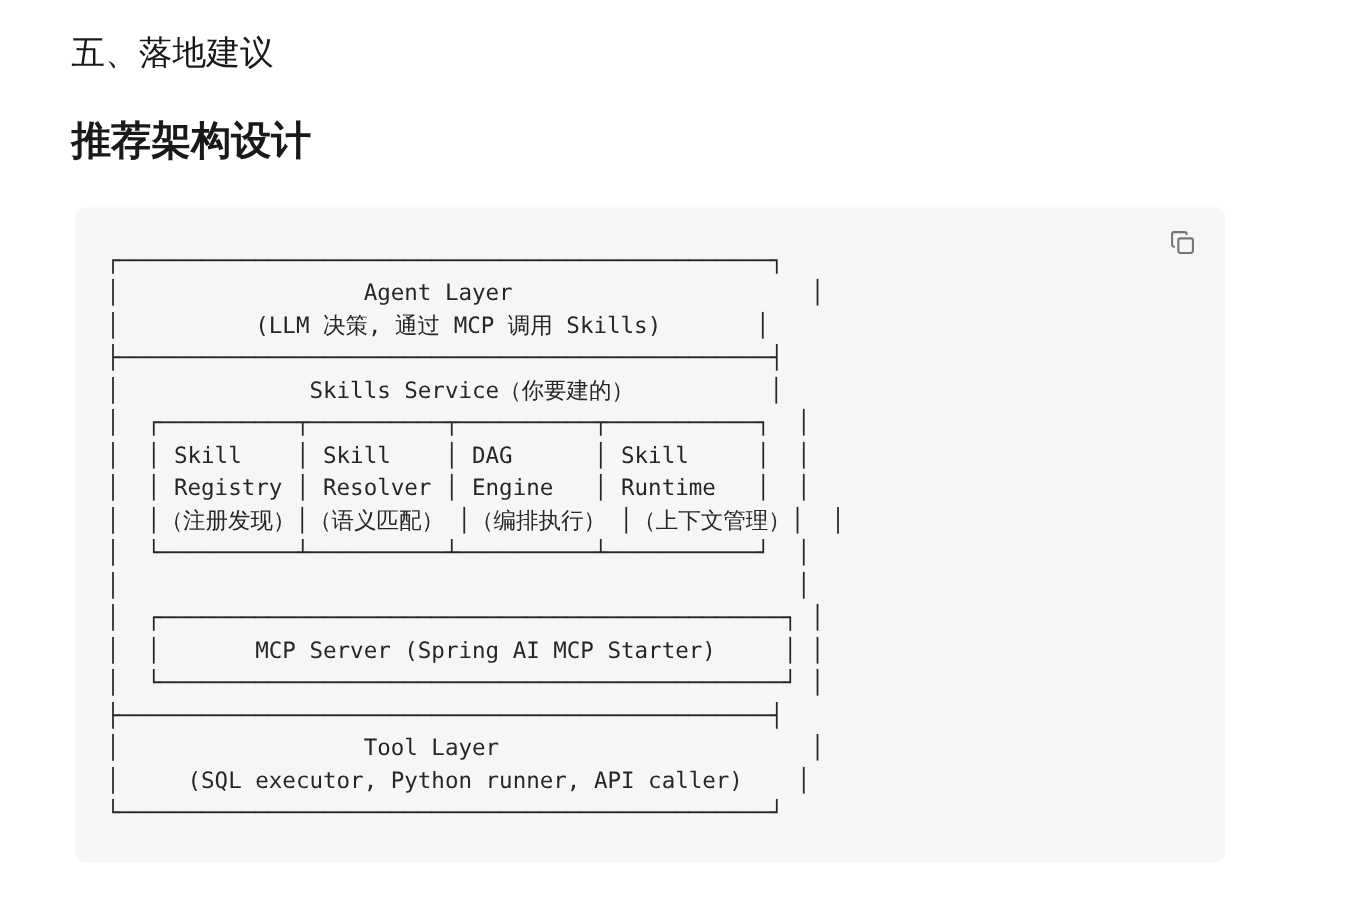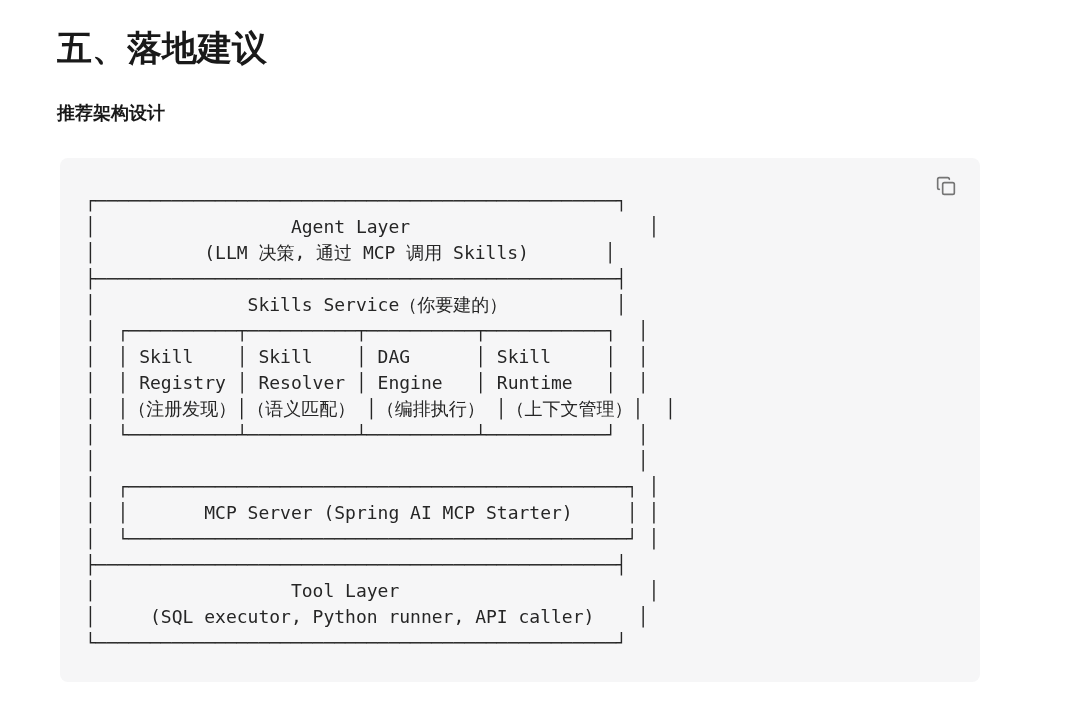--- a/index.html
+++ b/index.html
@@ -7,28 +7,28 @@
   body {
     width: 1080px;
     height: 720px;
     background: #ffffff;
     font-family: "Liberation Sans", "DejaVu Sans", sans-serif;
     color: #1a1a1a;
     overflow: hidden;
   }
   .section-title {
     margin: 26px 0 0 57px;
-    font-size: 35px;
+    font-size: 27px;
     line-height: 1.25;
-    font-weight: 700;
+    font-weight: 400;
     color: #191919;
   }
   .subsection-title {
     margin: 32px 0 0 57px;
-    font-size: 18px;
+    font-size: 32px;
     line-height: 1.25;
     font-weight: 700;
     color: #191919;
   }
   .code-block {
     position: relative;
     margin: 34px 0 0 60px;
     width: 920px;
     height: 524px;
     background: #f6f6f7;

